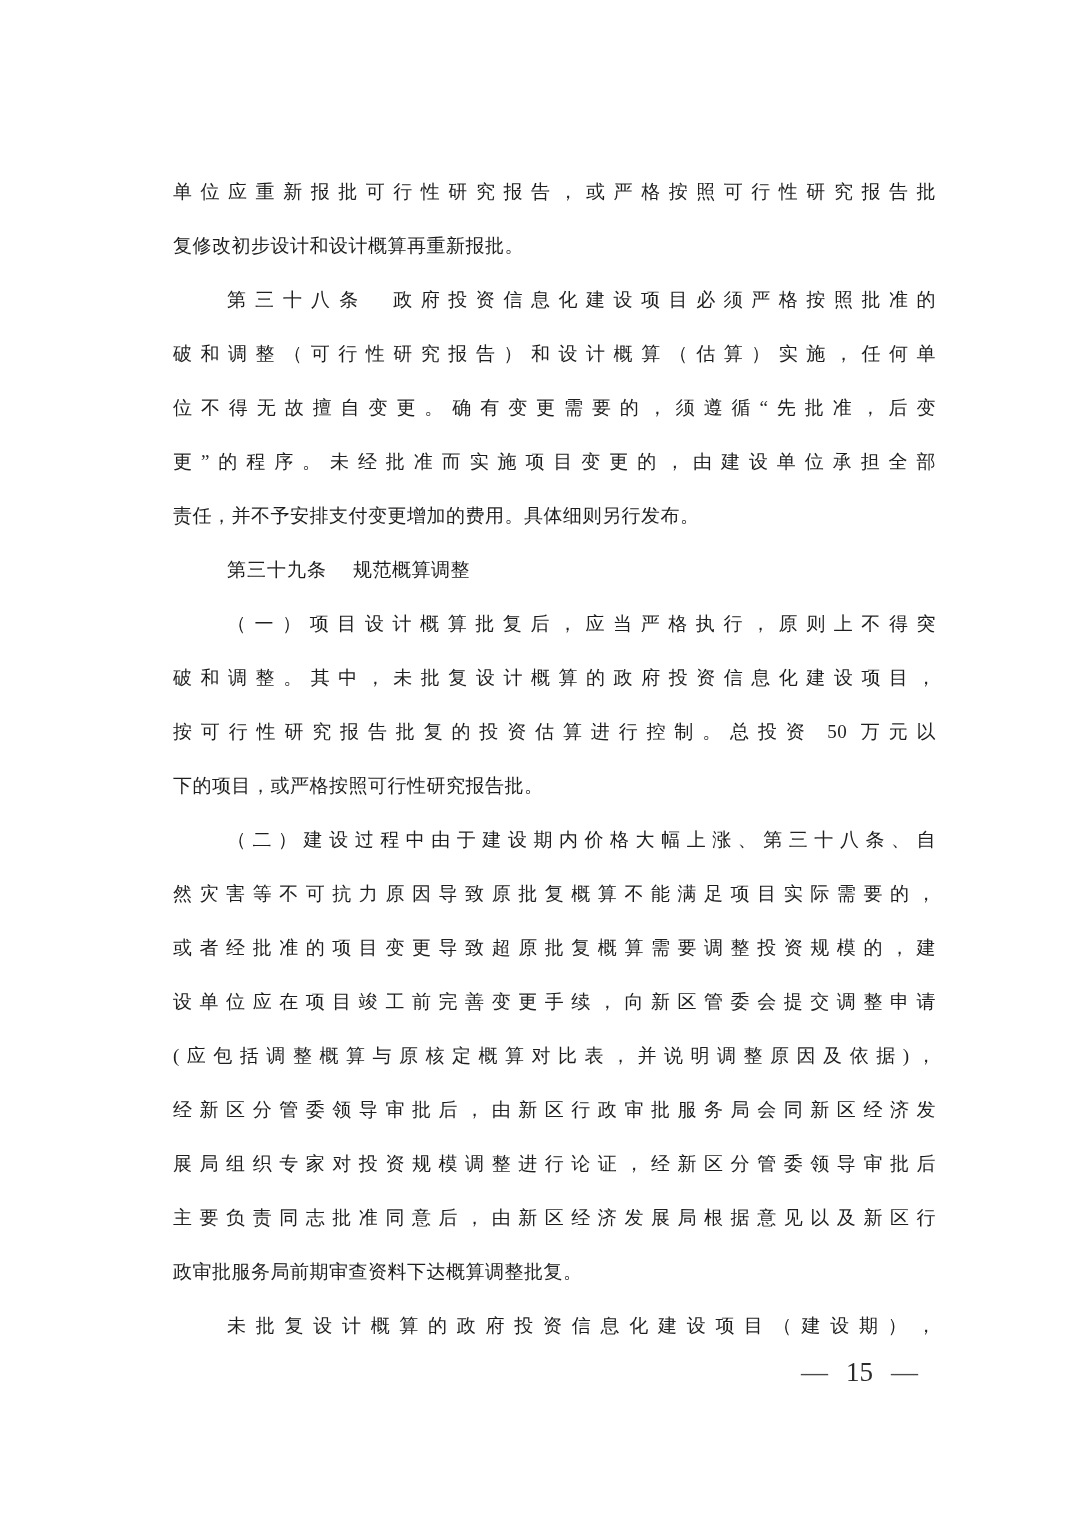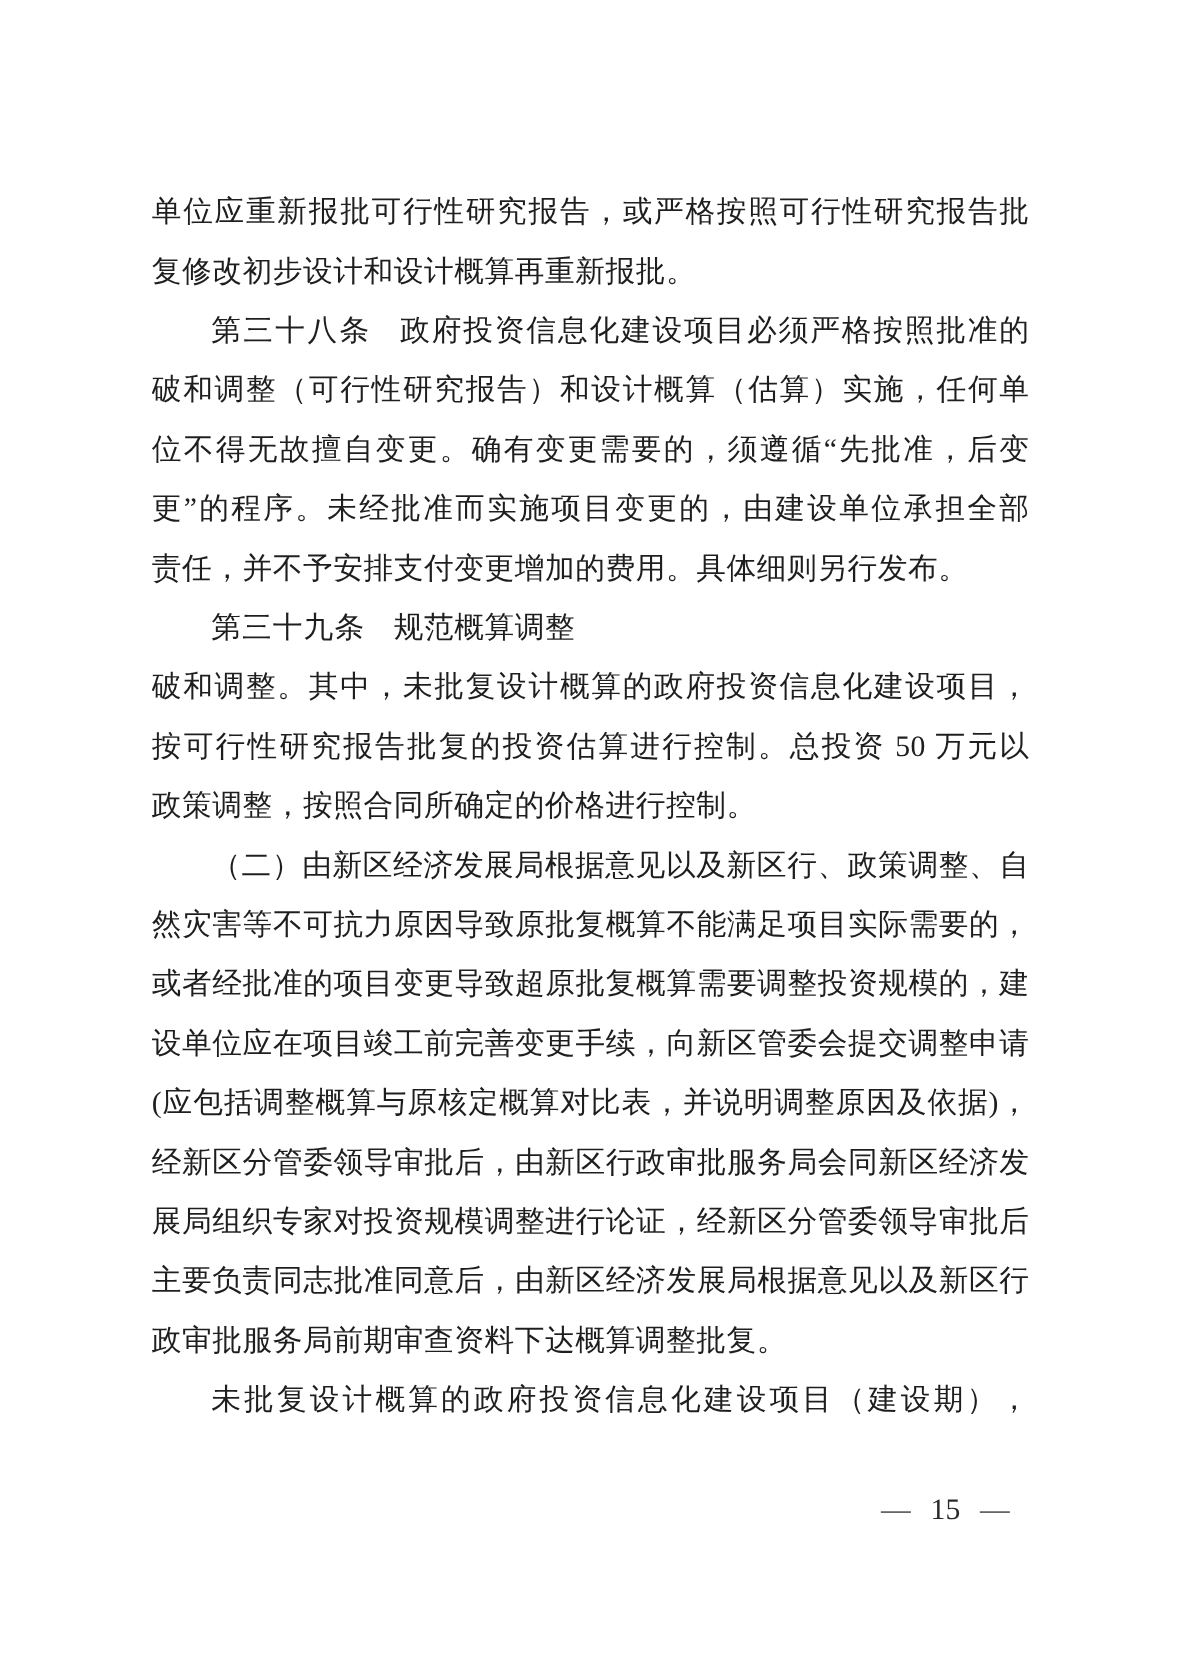--- a/index.html
+++ b/index.html
@@ -16,29 +16,30 @@
     font-family: "Liberation Serif", serif;
     color: #1e1e1e;
   }
   .text-block {
     position: absolute;
     top: 165px;
     left: 138px;
     width: 798px;
   }
   .ln {
-    font-size: 27px;
+    font-size: 19px;
     line-height: 54px;
     height: 54px;
     text-align: justify;
     text-align-last: justify;
     text-justify: inter-character;
     letter-spacing: 0.5px;
     white-space: normal;
     overflow: hidden;
+    margin-left: 35px;
   }
   .end {
     text-align: right;
     text-align-last: left;
   }
   .ind {
     text-indent: 54px;
   }
   .hd {
     font-family: "Liberation Sans", sans-serif;
@@ -71,24 +72,25 @@
 <div class="page">
   <div class="text-block">
     <div class="ln">单位应重新报批可行性研究报告，或严格按照可行性研究报告批</div>
     <div class="ln end">复修改初步设计和设计概算再重新报批。</div>
     <div class="ln ind"><span class="hd">第三十八条</span><span>政府投资信息化建设项目必须严格按照批准的</span></div>
     <div class="ln">破和调整（可行性研究报告）和设计概算（估算）实施，任何单</div>
     <div class="ln">位不得无故擅自变更。确有变更需要的，须遵循“先批准，后变</div>
     <div class="ln">更”的程序。未经批准而实施项目变更的，由建设单位承担全部</div>
     <div class="ln end">责任，并不予安排支付变更增加的费用。具体细则另行发布。</div>
     <div class="ln end ind"><span class="hd">第三十九条</span><span>规范概算调整</span></div>
+    <div class="ln ind">（一）项目设计概算批复后，应当严格执行，原则上不得突</div>
     <div class="ln">破和调整。其中，未批复设计概算的政府投资信息化建设项目，</div>
     <div class="ln">按可行性研究报告批复的投资估算进行控制。总投资 50 万元以</div>
-    <div class="ln end">政策调整，按照合同所确定的价格进行控制。</div>
-    <div class="ln ind">（二）由新区经济发展局根据意见以及新区行、政策调整、自</div>
+    <div class="ln end">下的项目，或严格按照可行性研究报告批。</div>
+    <div class="ln ind">（二）建设过程中由于建设期内价格大幅上涨、第三十八条、自</div>
     <div class="ln">然灾害等不可抗力原因导致原批复概算不能满足项目实际需要的，</div>
     <div class="ln">或者经批准的项目变更导致超原批复概算需要调整投资规模的，建</div>
     <div class="ln">设单位应在项目竣工前完善变更手续，向新区管委会提交调整申请</div>
     <div class="ln">(应包括调整概算与原核定概算对比表，并说明调整原因及依据)，</div>
     <div class="ln">经新区分管委领导审批后，由新区行政审批服务局会同新区经济发</div>
     <div class="ln">展局组织专家对投资规模调整进行论证，经新区分管委领导审批后</div>
     <div class="ln">主要负责同志批准同意后，由新区经济发展局根据意见以及新区行</div>
     <div class="ln end">政审批服务局前期审查资料下达概算调整批复。</div>
     <div class="ln ind">未批复设计概算的政府投资信息化建设项目（建设期），</div>
   </div>

